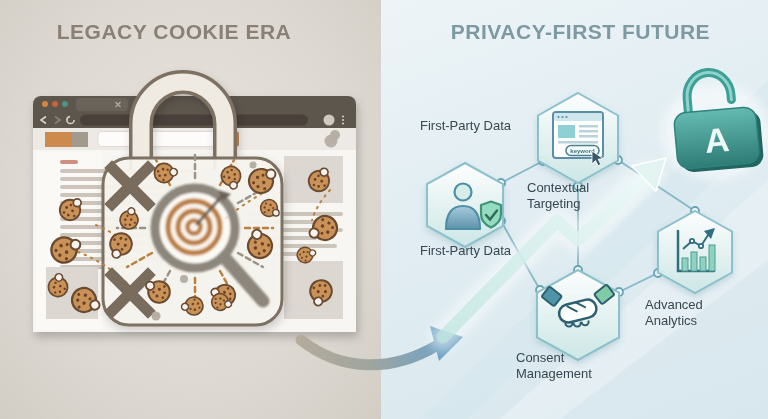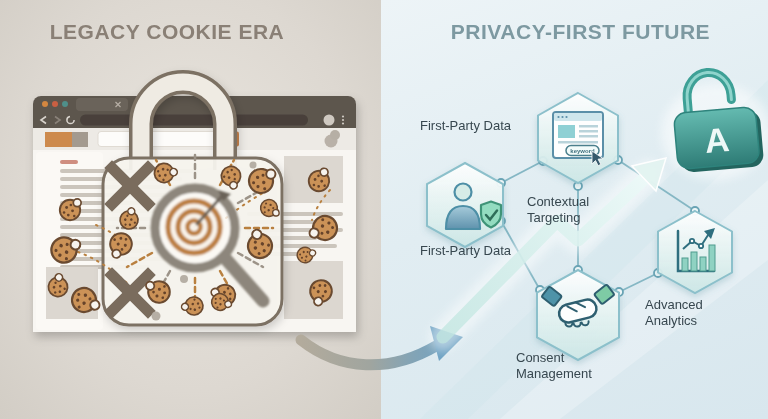--- a/index.html
+++ b/index.html
@@ -5,21 +5,21 @@
   html,body{margin:0;padding:0;background:#fff;}
   .canvas{position:relative;width:768px;height:419px;overflow:hidden;
           font-family:"Liberation Sans",sans-serif;}
   .panel{position:absolute;top:0;height:419px;}
   .panel-left{left:0;width:381px;
     background:radial-gradient(ellipse at 50% 45%, #e9e5de 0%, #ddd8d1 62%, #d2cdc5 100%);}
   .panel-right{left:381px;width:387px;
     background:linear-gradient(160deg,#edf4f7 0%,#e1edf2 45%,#d8e7ee 100%);}
   .title{position:absolute;top:20px;font-size:21px;font-weight:700;
          letter-spacing:.5px;text-align:center;}
-  .left-title{left:1px;width:332px;color:#8a8076;}
+  .left-title{left:8px;width:332px;color:#8a8076;}
   .right-title{left:387px;width:387px;color:#7d99a1;}
   .label{position:absolute;font-size:13px;font-weight:500;line-height:1.25;
          color:#37474f;text-align:left;}
   svg.art{position:absolute;left:0;top:0;pointer-events:none;}
   svg text{font-family:"Liberation Sans",sans-serif;}
 </style>
 </head>
 <body>
 
 <div class="canvas">
@@ -328,17 +328,17 @@
       <rect x="675" y="110" width="82" height="56" rx="12" fill="url(#lockGrad)" stroke="#2e837c" stroke-width="1.5"></rect>
       <text x="716" y="152" font-size="34" font-weight="700" fill="#eef8f7" text-anchor="middle">A</text>
     </g>
   </svg>
 
   <div class="title left-title">LEGACY COOKIE ERA</div>
   <div class="title right-title">PRIVACY-FIRST FUTURE</div>
 
   <div class="label" style="left:420px;top:118px;width:96px;">First-Party Data</div>
   <div class="label" style="left:420px;top:243px;width:96px;">First-Party Data</div>
-  <div class="label" style="left:527px;top:194px;width:104px;">Contextual Targeting</div>
+  <div class="label" style="left:527px;top:180px;width:104px;">Contextual Targeting</div>
   <div class="label" style="left:645px;top:297px;width:104px;">Advanced Analytics</div>
   <div class="label" style="left:516px;top:350px;width:124px;">Consent Management</div>
 
 </div>
 
 </body></html>

